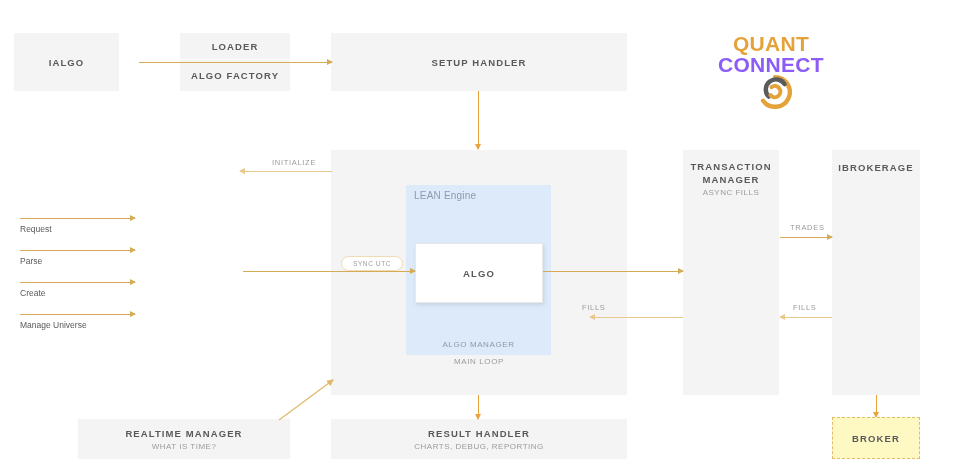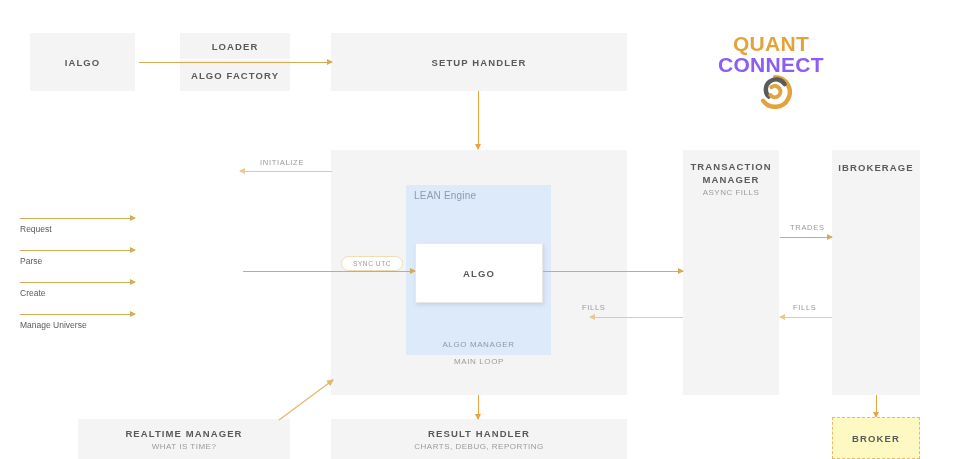--- a/index.html
+++ b/index.html
@@ -30,21 +30,21 @@
   .box-sub {
     font-size: 8px;
     letter-spacing: .5px;
     color: #9b9b9b;
     text-align: center;
     line-height: 11px;
     margin-top: 1px;
   }
 
   
-  #ialgo { left:30px; top:33px; width:105px; height:58px; justify-content:center; }
+  #ialgo { left:14px; top:33px; width:105px; height:58px; justify-content:center; }
   #loader { left:180px; top:33px; width:110px; height:26px; justify-content:center; }
   #algofactory { left:180px; top:60px; width:110px; height:31px; justify-content:center; }
   #setuphandler { left:331px; top:33px; width:296px; height:58px; justify-content:center; }
 
   
   #datafeed { left:140px; top:150px; width:91px; height:245px; padding-top:12px; }
   #enginecol { left:331px; top:150px; width:296px; height:245px; }
   #txmgr { left:683px; top:150px; width:96px; height:245px; padding-top:10px; }
   #ibrokerage { left:832px; top:150px; width:88px; height:245px; padding-top:11px; }
 
@@ -180,21 +180,21 @@
   <div class="box" id="ibrokerage">
     <div class="box-title">IBROKERAGE</div>
   </div>
 
   <div class="box" id="txmgr">
     <div class="box-title">TRANSACTION</div>
     <div class="box-title">MANAGER</div>
     <div class="box-sub">ASYNC FILLS</div>
   </div>
 
-  <div class="edge-label" style="left:260px; top:158px;">INITIALIZE</div>
+  <div class="edge-label" style="left:272px; top:158px;">INITIALIZE</div>
   <div class="arrow-h left light" style="left:240px; top:171px; width:92px;"></div>
 
   <div class="arrow-h right" style="left:243px; top:271px; width:172px;"></div>
 
   <div id="syncutc-pill">
     <span>SYNC UTC</span>
   </div>
 
   <div class="arrow-h right" style="left:543px; top:271px; width:140px;"></div>
 

